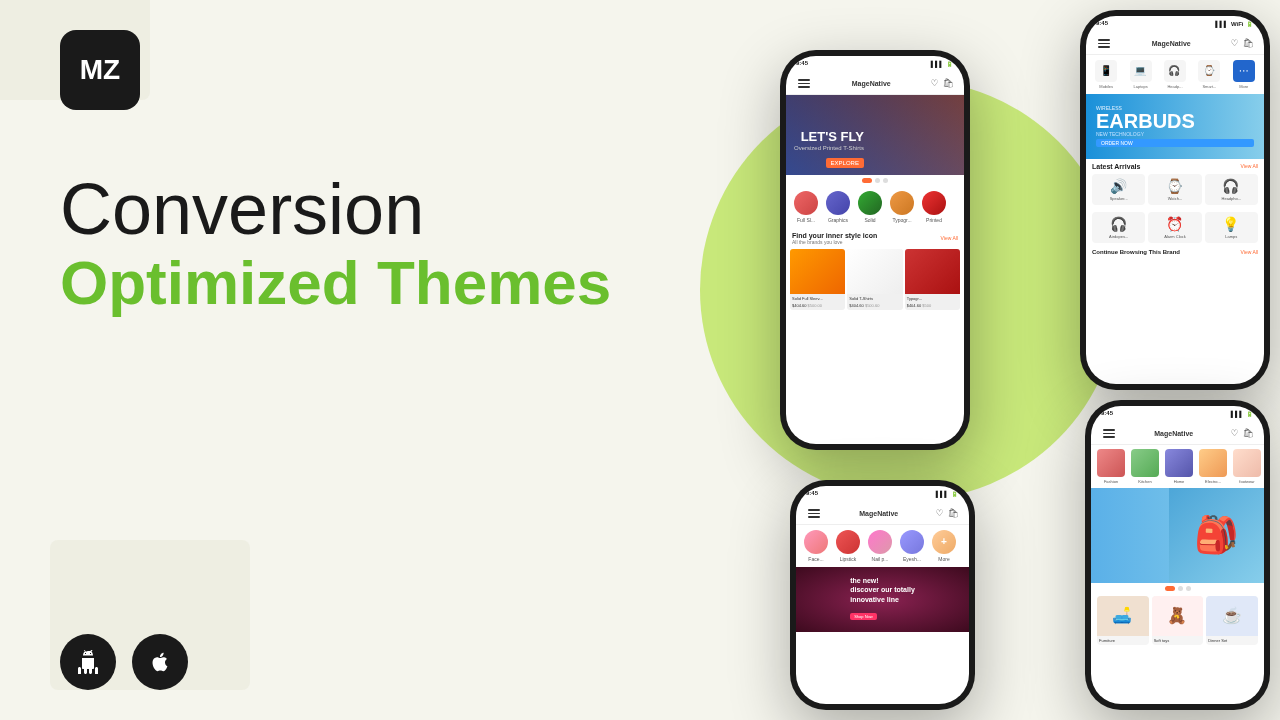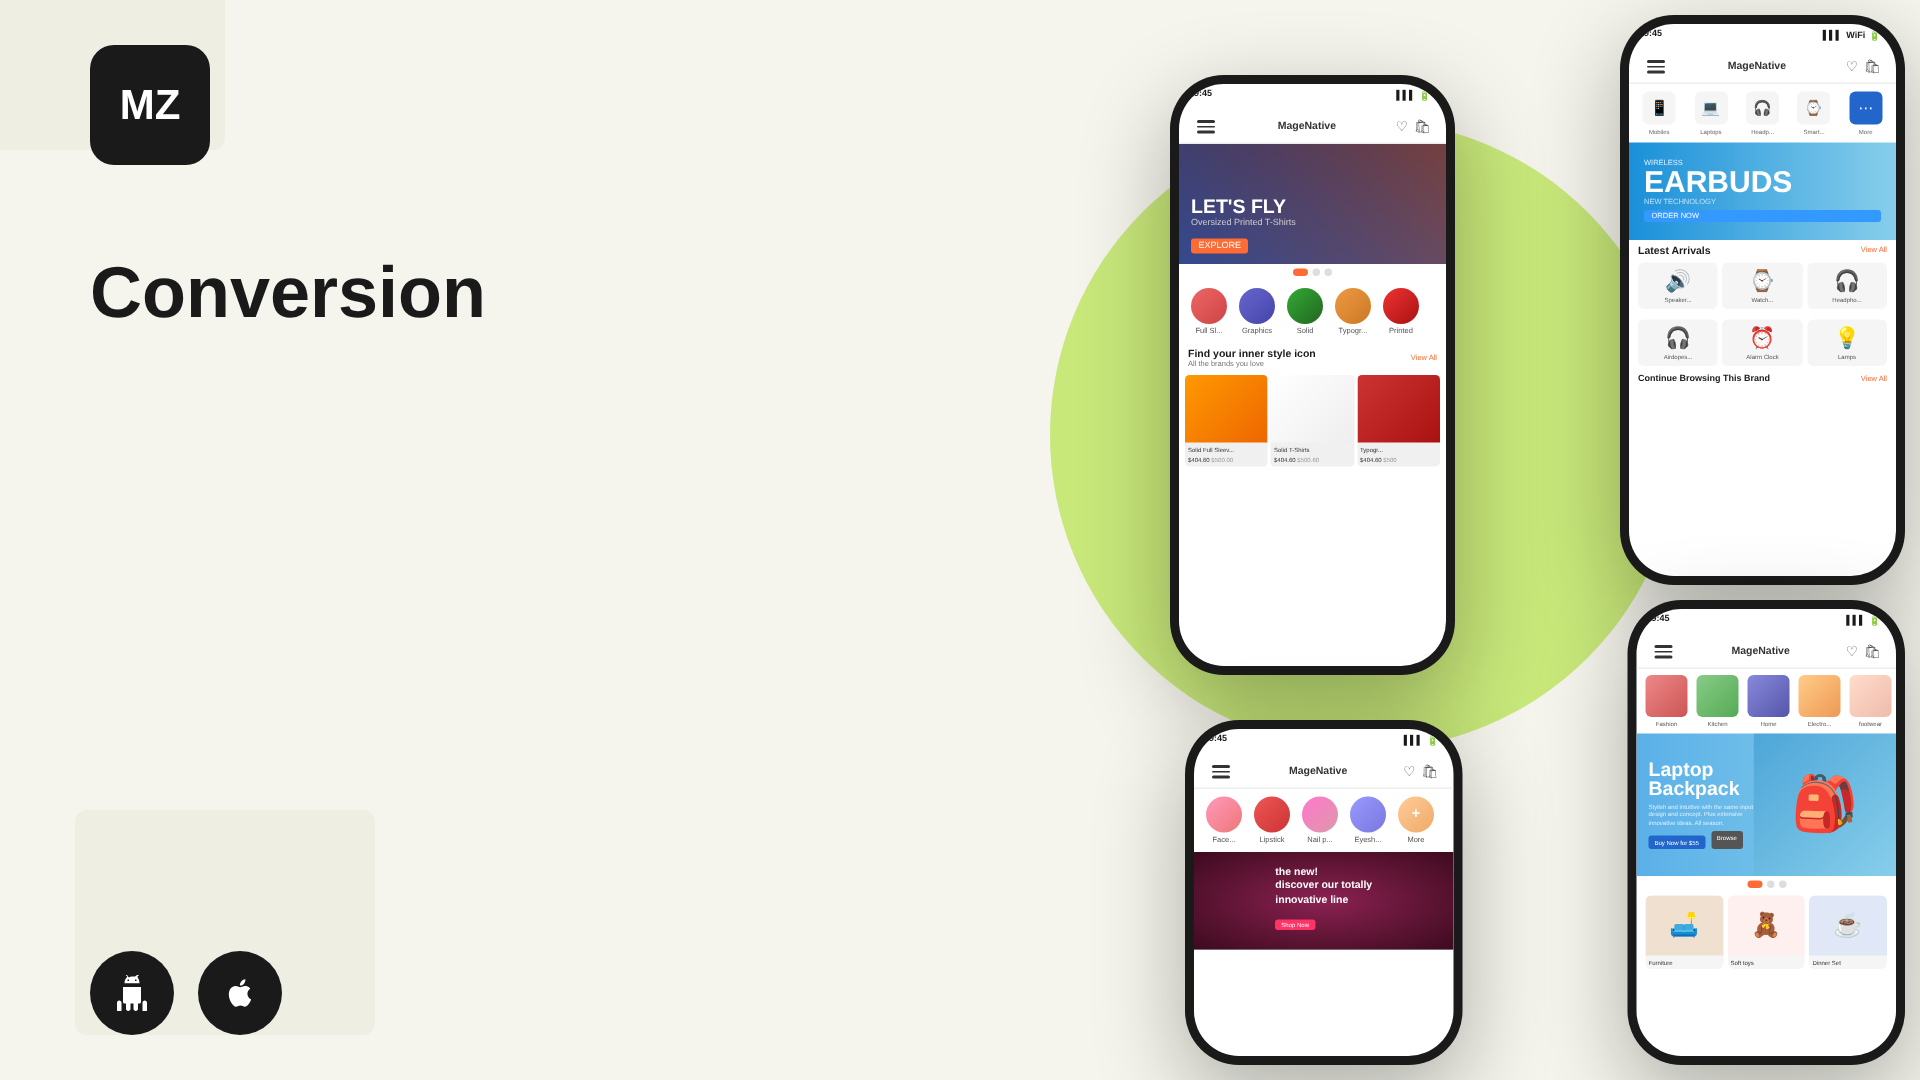--- a/index.html
+++ b/index.html
@@ -57,22 +57,22 @@
 
     
     .left-content {
       position: absolute;
       top: 170px;
       left: 60px;
       width: 640px;
     }
 
     .headline-black {
-      font-size: 48px;
-      font-weight: 700;
+      font-size: 72px;
+      font-weight: 400;
       color: #1a1a1a;
       line-height: 1.1;
       display: block;
     }
 
     .headline-green {
       font-size: 62px;
       font-weight: 900;
       color: #6abf2e;
       line-height: 1.1;
@@ -580,20 +580,21 @@
 
 <div class="bg-rect-top-left"></div>
 <div class="bg-rect-bottom-left"></div>
 
 <div class="logo-container">
   <div class="logo-text">MZ</div>
 </div>
 
 <div class="left-content">
   <span class="headline-black">Conversion</span>
+  <span class="headline-green">Optimized Themes</span>
 </div>
 
 <div class="platform-icons">
   <div class="platform-icon">
     <svg width="24" height="24" viewBox="0 0 24 24" fill="white">
       <path d="M6 18c0 .55.45 1 1 1h1v3.5c0 .83.67 1.5 1.5 1.5s1.5-.67 1.5-1.5V19h2v3.5c0 .83.67 1.5 1.5 1.5s1.5-.67 1.5-1.5V19h1c.55 0 1-.45 1-1V8H6v10zm-2.5-1C2.67 17 2 17.67 2 18.5v5c0 .83.67 1.5 1.5 1.5S5 24.33 5 23.5v-5C5 17.67 4.33 17 3.5 17zm17 0c-.83 0-1.5.67-1.5 1.5v5c0 .83.67 1.5 1.5 1.5s1.5-.67 1.5-1.5v-5c0-.83-.67-1.5-1.5-1.5zm-4.97-15.8l1.96-1.96c.2-.2.2-.51 0-.71-.2-.2-.51-.2-.71 0l-2.13 2.13C13.47 1.26 12.76 1 12 1s-1.47.26-2.15.66L7.72-1.47c-.2-.2-.51-.2-.71 0-.2.2-.2.51 0 .71L8.97 1.2C7.91 2.07 7 3.51 7 5.5h10c0-1.99-.91-3.43-1.47-4.3zM10 4H9V3h1v1zm5 0h-1V3h1v1z"></path>
     </svg>
   </div>
   <div class="platform-icon">
     <svg width="22" height="22" viewBox="0 0 24 24" fill="white">
@@ -625,21 +626,21 @@
         </div>
         <div style="font-size:7px;font-weight:800;color:#333;">MageNative</div>
         <div class="app-header-icons">
           <span>♡</span>
           <span>🛍</span>
         </div>
       </div>
 
       <div class="banner">
         <div class="banner-overlay"></div>
-        <div style="position:relative;z-index:2;">
+        <div style="position:relative;z-index:2;text-align:right;">
           <div class="banner-text">LET'S FLY</div>
           <div class="banner-sub">Oversized Printed T-Shirts</div>
           <div class="banner-btn">EXPLORE</div>
         </div>
       </div>
 
       <div class="dots">
         <div class="dot active"></div>
         <div class="dot"></div>
         <div class="dot"></div>
@@ -890,28 +891,20 @@
         <div class="fashion-cat">
           <div class="fashion-cat-img" style="background:linear-gradient(135deg,#fdc,#eba);"></div>
           <span class="fashion-cat-label">footwear</span>
         </div>
       </div>
 
       <div class="bp-banner">
         <div style="position:absolute;right:0;top:0;bottom:0;width:55%;overflow:hidden;">
           <div style="width:100%;height:100%;background:linear-gradient(135deg,#4da6d8,#87ceeb);display:flex;align-items:center;justify-content:center;font-size:36px;">🎒</div>
         </div>
-        <div style="position:relative;z-index:2;max-width:90px;">
-          <div class="bp-banner-title">Laptop<br>Backpack</div>
-          <div class="bp-banner-desc">Stylish and intuitive with the same input design and concept. Plus extensive innovative ideas. All season.</div>
-          <div style="display:flex;gap:4px;margin-top:3px;">
-            <div class="bp-buy-btn">Buy Now for $55</div>
-            <div style="background:#555;color:white;font-size:4px;padding:2px 4px;border-radius:2px;">Browse</div>
-          </div>
-        </div>
       </div>
 
       <div class="dots">
         <div class="dot active"></div>
         <div class="dot"></div>
         <div class="dot"></div>
       </div>
 
       <div class="bp-product-grid">
         <div class="bp-prod-card">

